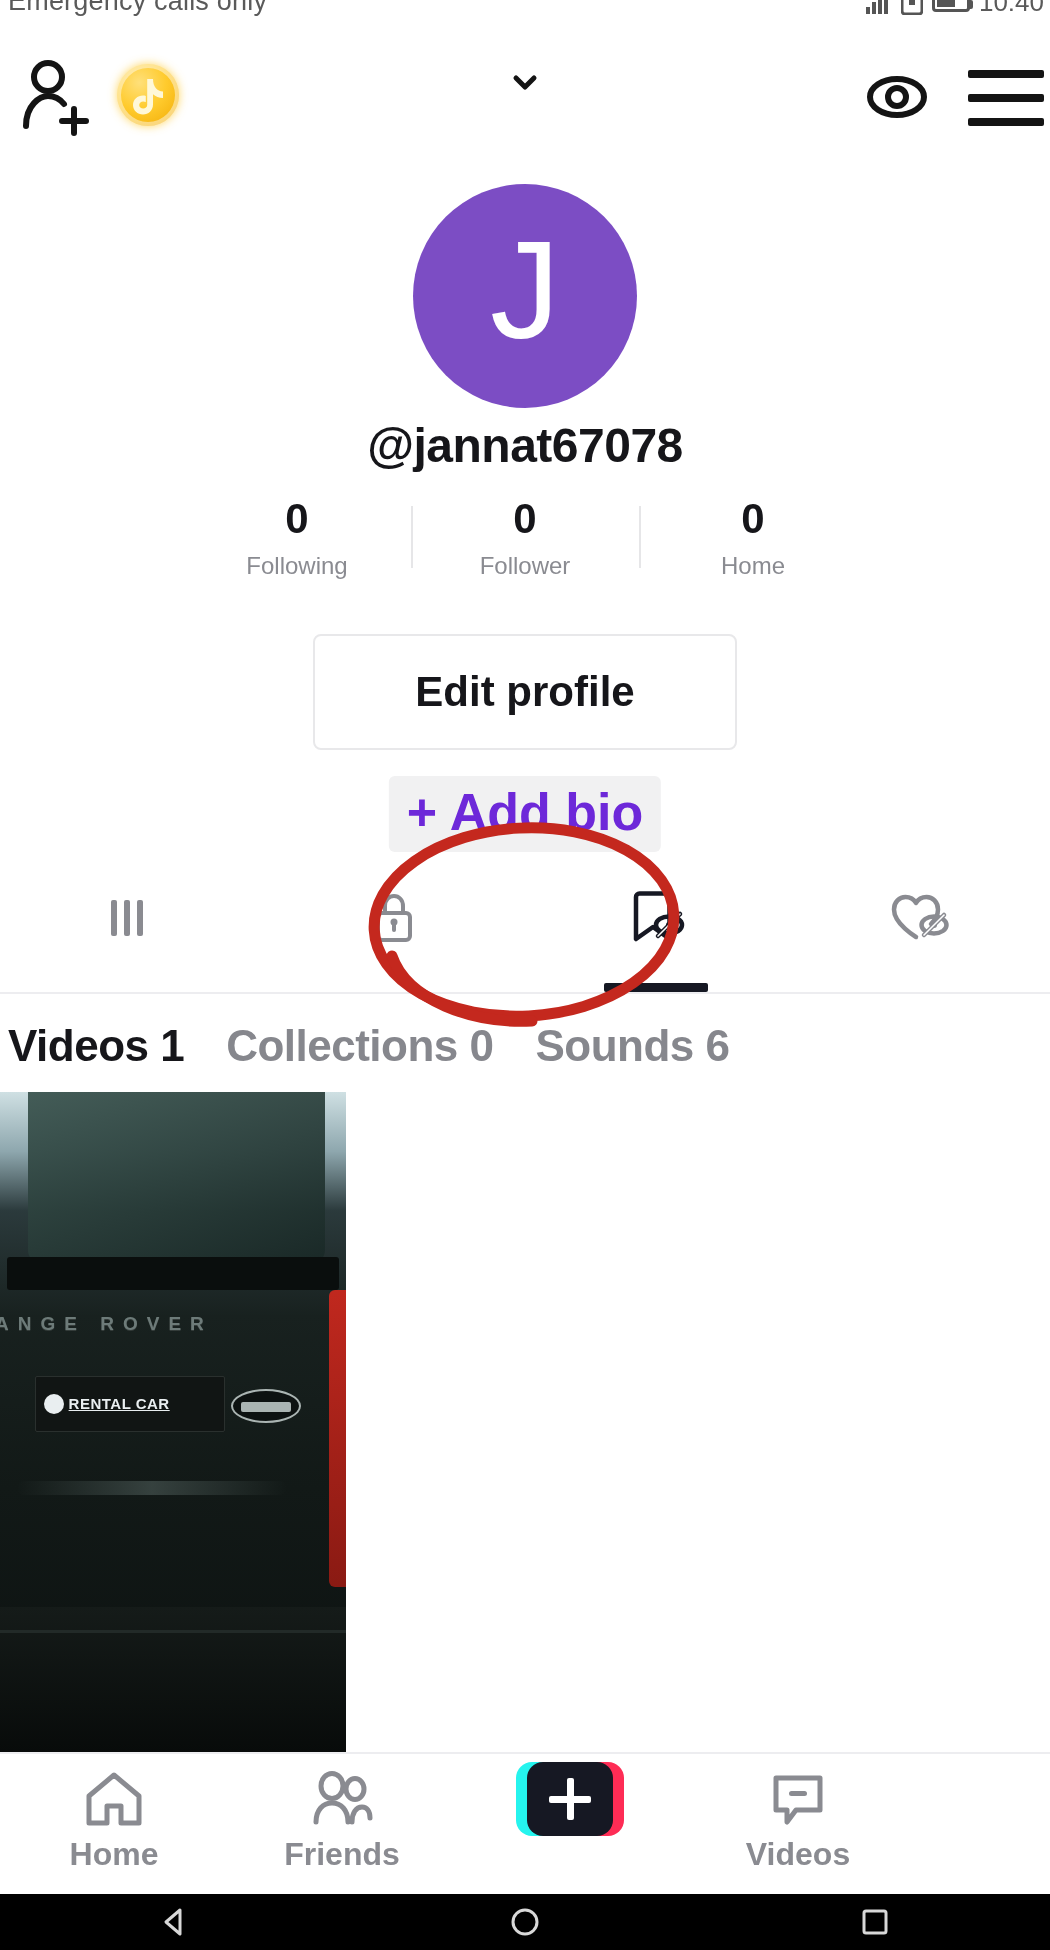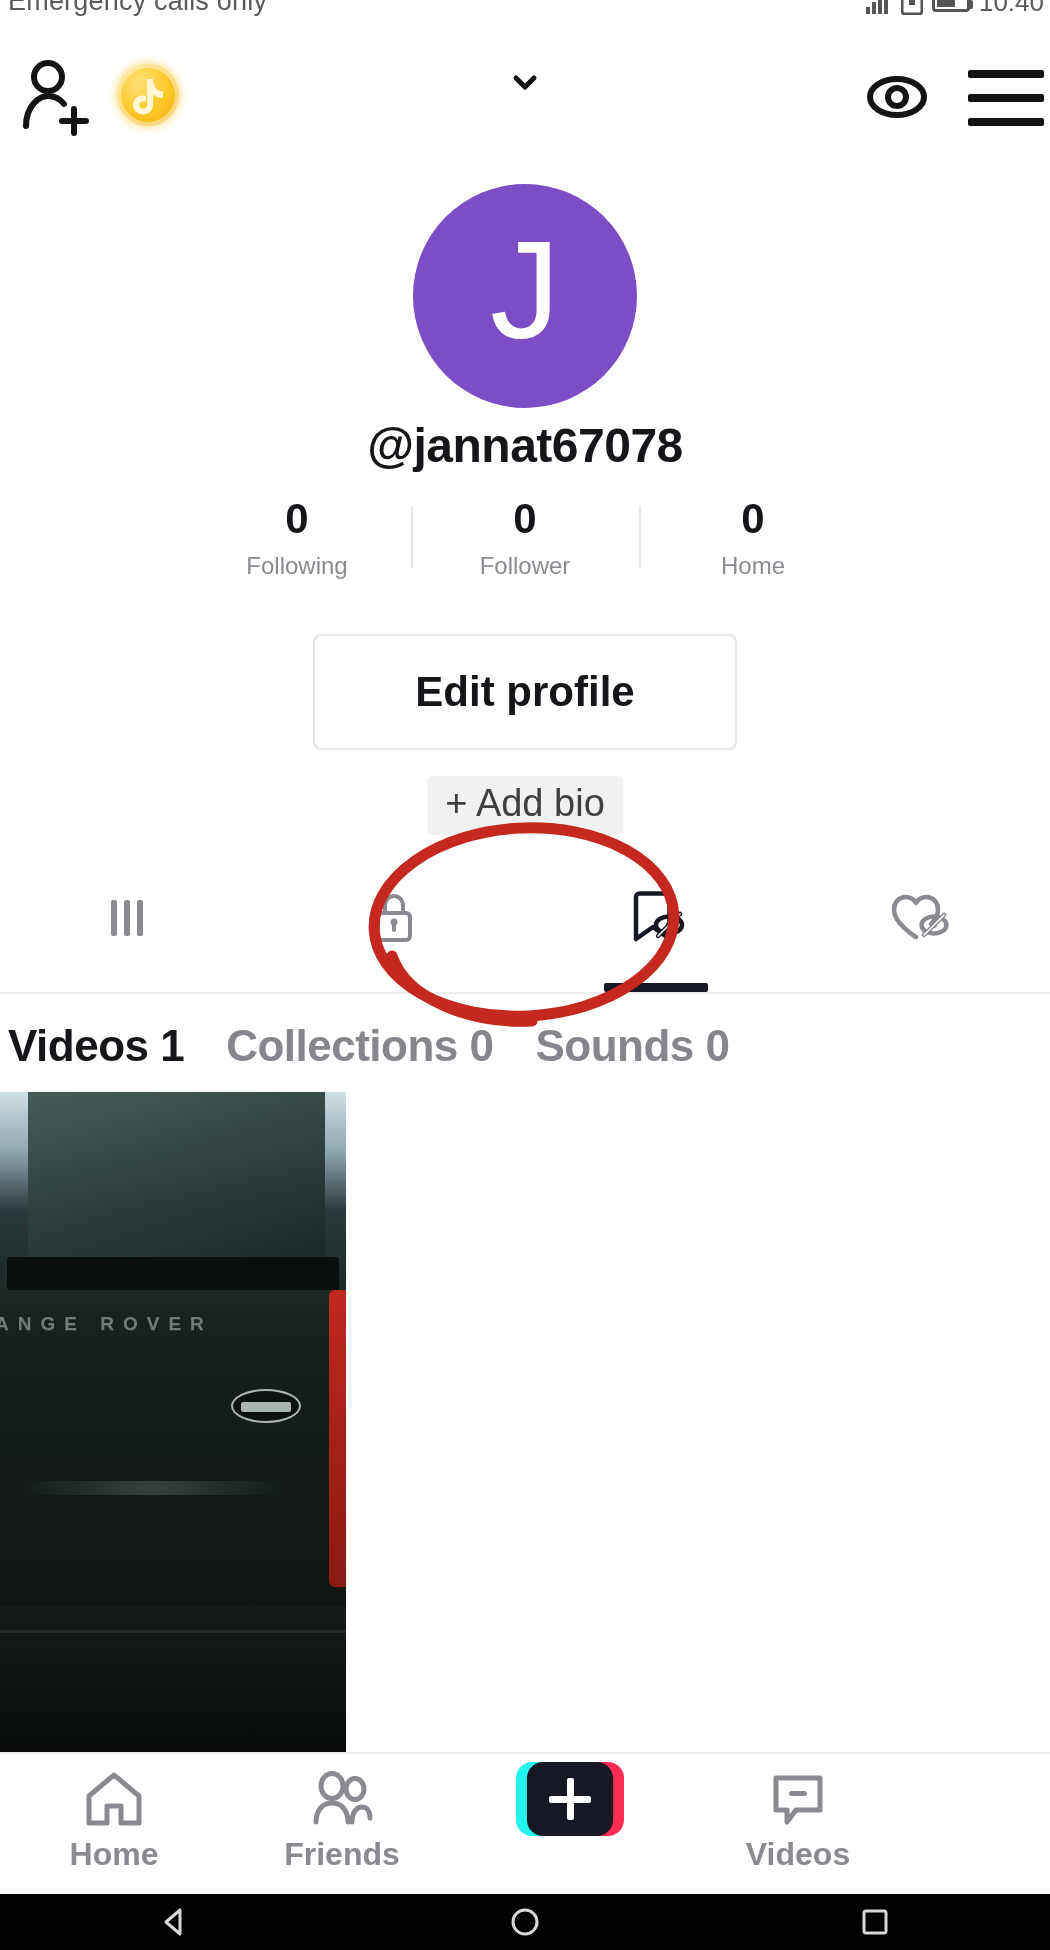--- a/index.html
+++ b/index.html
@@ -108,21 +108,21 @@
     border: 2px solid #e8e8ea; border-radius: 8px; background: #fff;
     display: flex; align-items: center; justify-content: center;
     font-size: 42px; font-weight: 700; color: #16161a;
   }
 
   
   .addbio {
     position: absolute; left: 50%; transform: translateX(-50%); top: 776px;
     background: #f1f1f2; border-radius: 6px;
     padding: 6px 18px 10px 18px;
-    font-size: 38px; font-weight: 400; color: #404040; white-space: nowrap;
+    font-size: 52px; font-weight: 700; color: #6d28d9; white-space: nowrap;
   }
 
   
   .tabicons {
     position: absolute; left: 0; top: 862px; width: 1050px; height: 112px;
     display: flex; align-items: center;
   }
   .tabicon {
     flex: 1 0 0; height: 112px;
     display: flex; align-items: center; justify-content: center;
@@ -411,29 +411,33 @@
       </span>
 
     </div>
   </div>
 
   <div class="rule-tabs"></div>
 
   <div class="subtabs">
     <span class="subtab active">Videos 1</span>
     <span class="subtab">Collections 0</span>
-    <span class="subtab">Sounds 0</span>
+    <span class="subtab">Sounds 6</span>
   </div>
 
   <div class="grid">
     <div class="cell">
       <div class="thumb">
         <div class="glass"></div>
         <div class="spoiler"></div>
         <div class="rrtext">RANGE ROVER</div>
+        <div class="plate">
+          <span class="pl-logo"></span>
+          <span class="pl-text">RENTAL CAR</span>
+        </div>
         <div class="badge"></div>
         <div class="crease"></div>
         <div class="taillight"></div>
         <div class="bumper"></div>
         <div class="bump-line"></div>
       </div>
     </div>
     <div class="cell empty"></div>
     <div class="cell empty"></div>
   </div>

